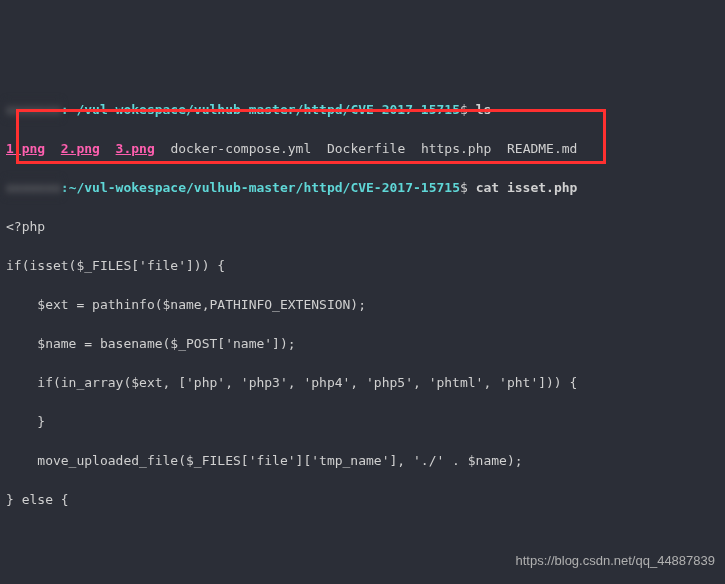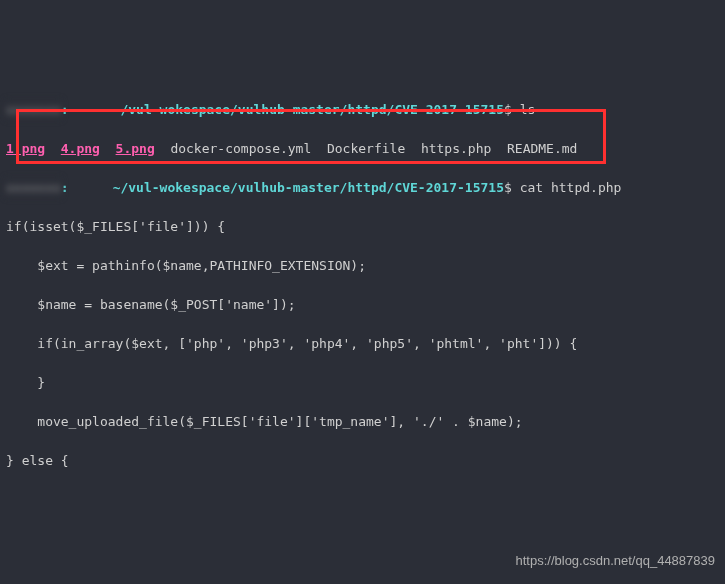--- a/index.html
+++ b/index.html
@@ -9,23 +9,23 @@
       font-family: 'Consolas', 'Monaco', monospace;
       font-size: 13px;
       line-height: 1.5;
       width: 725px;
       height: 584px;
       overflow: hidden;
       position: relative;
       padding: 2px 6px;
       white-space: pre;
     }
-    .prompt-path { color: #5fd7d7; font-weight: bold; margin-left: 44px; }
+    .prompt-path { color: #5fd7d7; font-weight: bold; }
     .prompt-dollar { color: #d0d0d0; }
-    .cmd { color: #d0d0d0; }
+    .cmd { color: #d0d0d0; font-weight: bold; }
     .ls-pink { color: #ff5faf; text-decoration: underline; font-weight: bold; }
     .ls-file { color: #d0d0d0; }
     .code { color: #d0d0d0; }
     .highlight-box {
       position: absolute;
       border: 3px solid #ff3030;
       background: transparent;
       pointer-events: none;
     }
     .hb1 { top: 109px; left: 16px; width: 590px; height: 55px; }
@@ -46,22 +46,23 @@
     .line { display: block; }
     .prompt-user { color: #5fd7d7; font-weight: bold; }
   </style>
 </head>
 <body>
 
 
 
 <div>
 <span class="line"><span class="redacted">xxxxxxx</span><span class="prompt-user">:</span><span class="prompt-path">~/vul-wokespace/vulhub-master/httpd/CVE-2017-15715</span><span class="prompt-dollar">$</span> <span class="cmd">ls</span></span>
-<span class="line"><span class="ls-pink">1.png</span>  <span class="ls-pink">4.png</span>  <span class="ls-pink">5.png</span>  <span class="ls-file">docker-compose.yml</span>  <span class="ls-file">Dockerfile</span>  <span class="ls-file">https.php</span>  <span class="ls-file">README.md</span></span>
-<span class="line"><span class="redacted">xxxxxxx</span><span class="prompt-user">:</span><span class="prompt-path">~/vul-wokespace/vulhub-master/httpd/CVE-2017-15715</span><span class="prompt-dollar">$</span> <span class="cmd">cat httpd.php</span></span>
+<span class="line"><span class="ls-pink">1.png</span>  <span class="ls-pink">2.png</span>  <span class="ls-pink">3.png</span>  <span class="ls-file">docker-compose.yml</span>  <span class="ls-file">Dockerfile</span>  <span class="ls-file">https.php</span>  <span class="ls-file">README.md</span></span>
+<span class="line"><span class="redacted">xxxxxxx</span><span class="prompt-user">:</span><span class="prompt-path">~/vul-wokespace/vulhub-master/httpd/CVE-2017-15715</span><span class="prompt-dollar">$</span> <span class="cmd">cat isset.php</span></span>
+<span class="line code">&lt;?php</span>
 <span class="line code">if(isset($_FILES['file'])) {</span>
 <span class="line code">    $ext = pathinfo($name,PATHINFO_EXTENSION);</span>
 <span class="line code">    $name = basename($_POST['name']);</span>
 <span class="line code">    if(in_array($ext, ['php', 'php3', 'php4', 'php5', 'phtml', 'pht'])) {</span>
 <span class="line code">    }</span>
 <span class="line code">    move_uploaded_file($_FILES['file']['tmp_name'], './' . $name);</span>
 <span class="line code">} else {</span>
 <span class="line code"></span>
 
 <span class="line code"></span>

